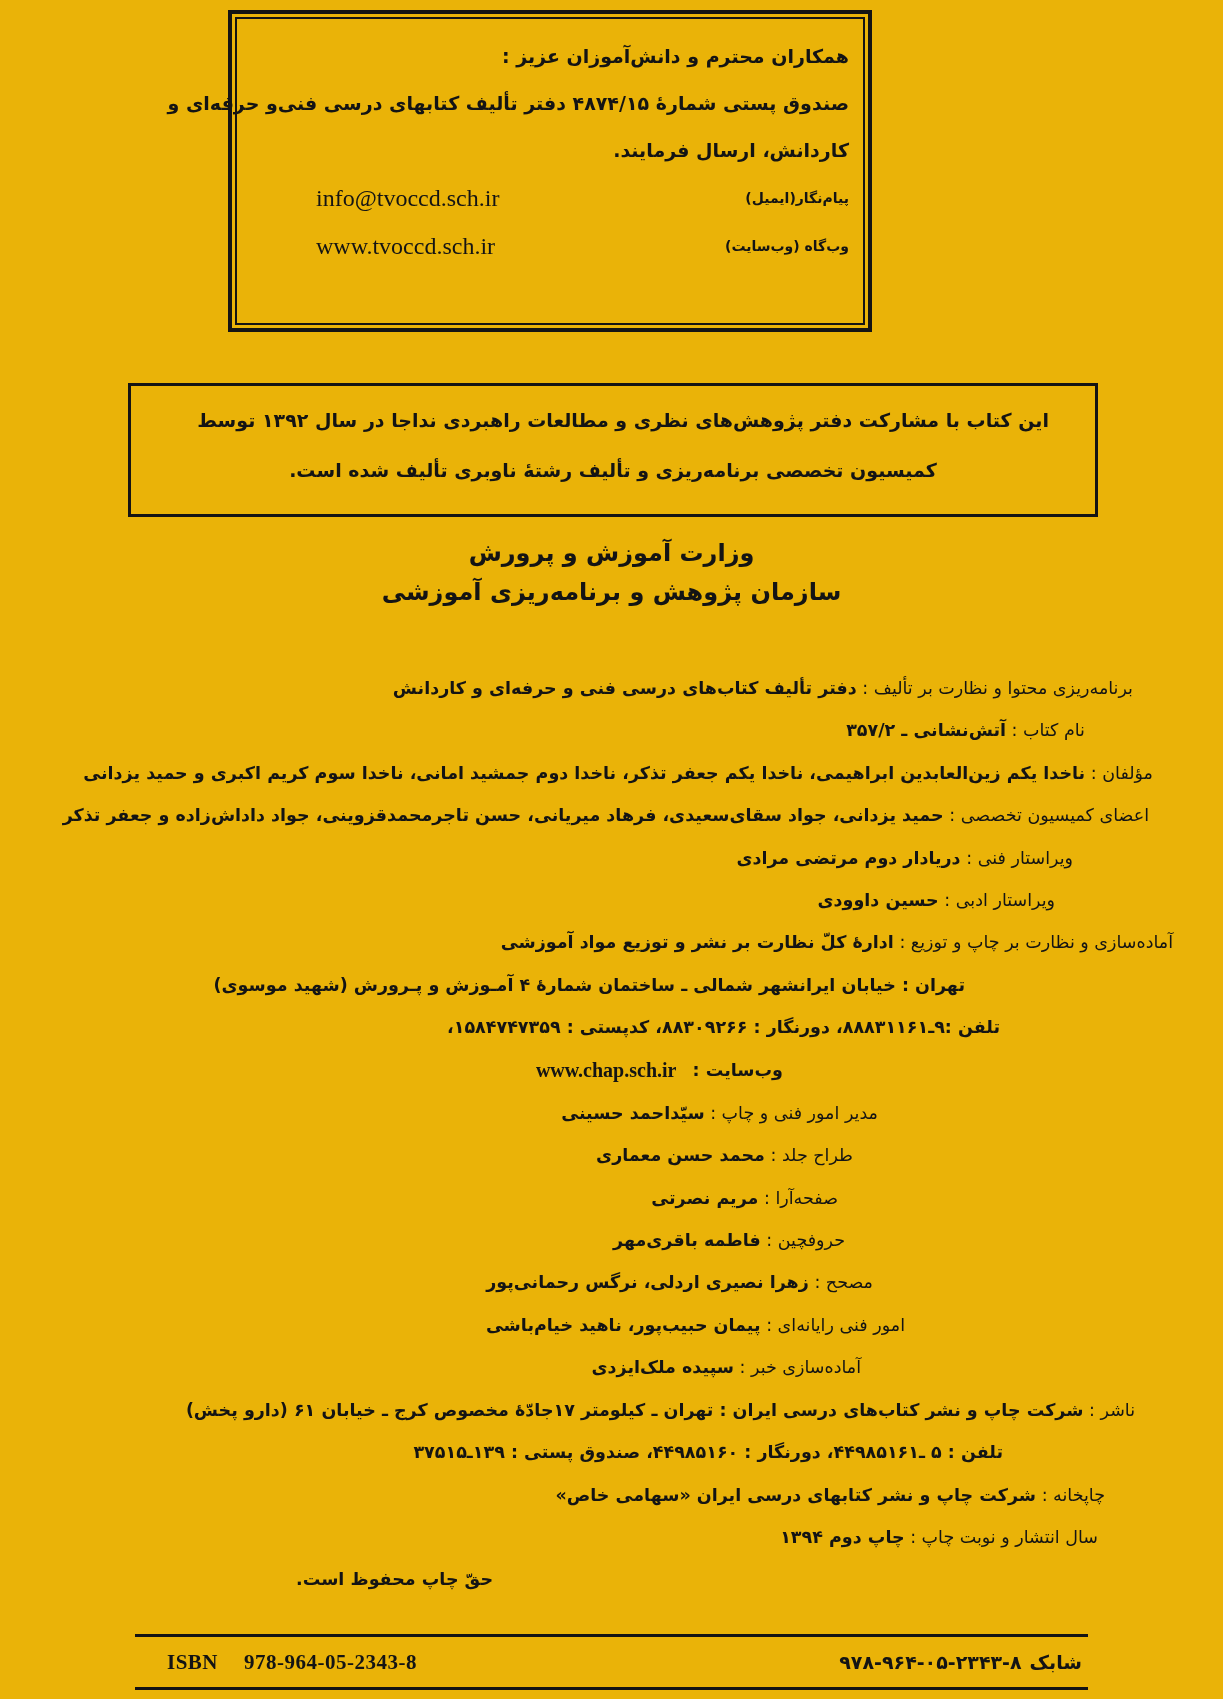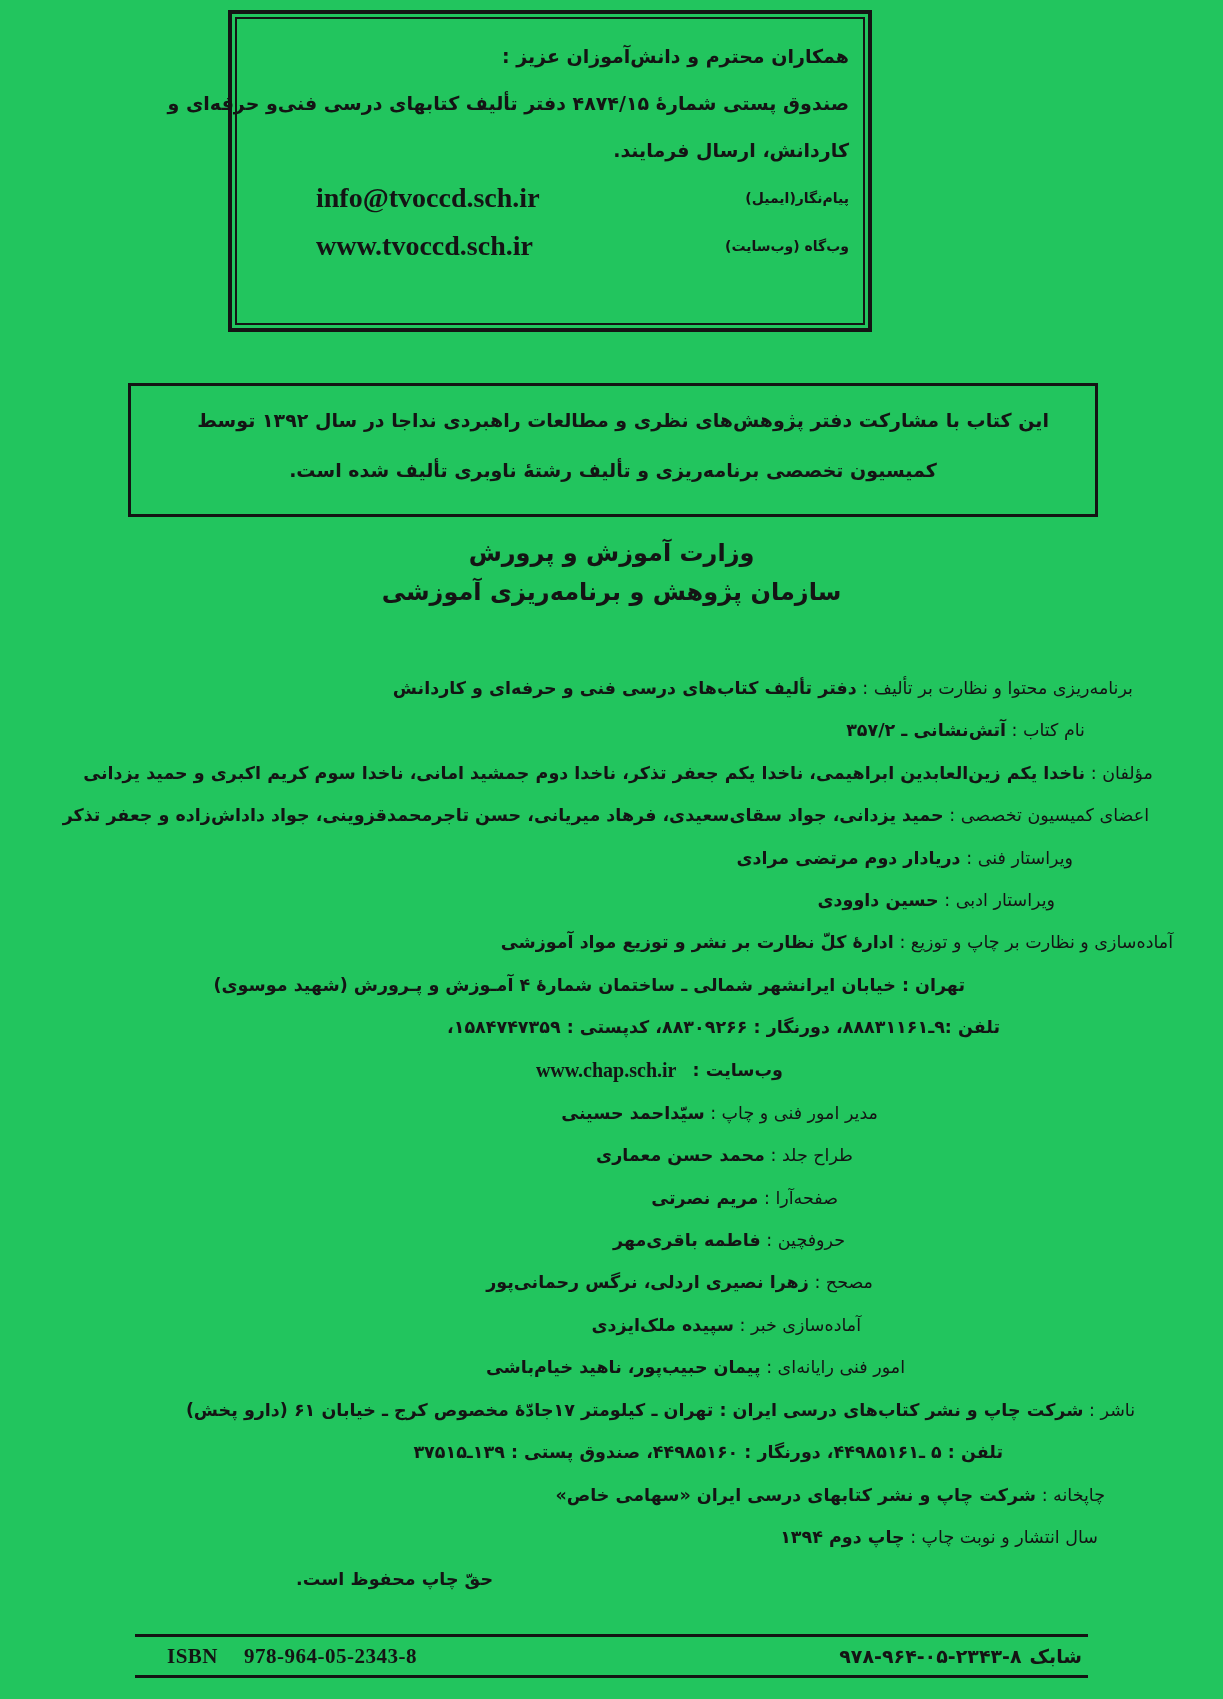--- a/index.html
+++ b/index.html
@@ -1,39 +1,39 @@
 <!DOCTYPE html>
 <html lang="fa"><head>
 <meta charset="utf-8">
 <style>
   html,body{margin:0;padding:0;background:#ffffff;}
   .page{
     position:relative;
     width:1223px;height:1699px;
-    background:#22c55e;
+    background:#eab308;
     overflow:hidden;
     font-family:"DejaVu Sans",sans-serif;
     color:#141414;
   }
   
   .contact-box{
     position:absolute;top:10px;left:228px;width:644px;height:322px;
     border:4px solid #141414;box-sizing:border-box;padding:3px;
   }
   .cb-inner{
     border:2px solid #141414;height:100%;box-sizing:border-box;
     direction:rtl;padding:14px 14px 0 14px;
   }
   .cb-line{font-weight:bold;font-size:19px;line-height:47px;text-align:right;white-space:nowrap;}
   .cb-indent{padding-right:16px;}
   .cb-row{display:flex;justify-content:space-between;align-items:center;height:48px;}
   .cb-label{font-weight:bold;font-size:14px;white-space:nowrap;}
   .cb-latin{
     direction:ltr;font-family:"Liberation Serif","DejaVu Serif",serif;
-    font-weight:bold;font-size:28px;margin-left:65px;white-space:nowrap;
+    font-weight:normal;font-size:24px;margin-left:65px;white-space:nowrap;
   }
   
   .credit-box{
     position:absolute;top:383px;left:128px;width:970px;height:134px;
     border:3px solid #141414;box-sizing:border-box;
     direction:rtl;padding-top:9px;
   }
   .crb-line{font-weight:bold;font-size:19px;line-height:50px;white-space:nowrap;}
   .crb-l1{text-align:right;padding-right:46px;}
   .crb-l2{text-align:center;}
@@ -49,21 +49,21 @@
   .lbl{font-weight:normal;}
   .val{font-weight:bold;}
   .allbold .lbl{font-weight:bold;}
   .latin-url{
     direction:ltr;display:inline-block;
     font-family:"Liberation Serif","DejaVu Serif",serif;
     font-weight:bold;font-size:20px;margin:0 10px;vertical-align:middle;
   }
   
   .isbn-strip{
-    position:absolute;top:1634px;left:135px;width:953px;height:44px;
+    position:absolute;top:1634px;left:135px;width:953px;height:56px;
     border-top:3.5px solid #141414;border-bottom:3.5px solid #141414;
     box-sizing:border-box;
     display:flex;justify-content:space-between;align-items:center;
     direction:ltr;
   }
   .isbn-en{
     margin-left:32px;font-family:"Liberation Serif","DejaVu Serif",serif;
     font-weight:bold;font-size:21px;white-space:nowrap;letter-spacing:0.5px;
   }
   .isbn-en .gap{display:inline-block;width:26px;}
@@ -111,22 +111,22 @@
       <div class="cline" style="padding-right: 168px;"><span class="lbl">ویراستار ادبی : </span><span class="val">حسین داوودی</span></div>
       <div class="cline" style="padding-right: 50px;"><span class="lbl">آماده‌سازی و نظارت بر چاپ و توزیع : </span><span class="val">ادارهٔ کلّ نظارت بر نشر و توزیع مواد آموزشی</span></div>
       <div class="cline allbold" style="padding-right: 258px;"><span class="val">تهران : خیابان ایرانشهر شمالی ـ ساختمان شمارهٔ ۴ آمـوزش و پـرورش (شهید موسوی)</span></div>
       <div class="cline allbold" style="padding-right: 223px;"><span class="val">تلفن :۹ـ۸۸۸۳۱۱۶۱، دورنگار : ۸۸۳۰۹۲۶۶، کدپستی : ۱۵۸۴۷۴۷۳۵۹،</span></div>
       <div class="cline allbold" style="padding-right: 440px;"><span class="lbl">وب‌سایت : </span><span class="latin-url" dir="ltr">www.chap.sch.ir</span></div>
       <div class="cline" style="padding-right: 345px;"><span class="lbl">مدیر امور فنی و چاپ : </span><span class="val">سیّداحمد حسینی</span></div>
       <div class="cline" style="padding-right: 370px;"><span class="lbl">طراح جلد : </span><span class="val">محمد حسن معماری</span></div>
       <div class="cline" style="padding-right: 385px;"><span class="lbl">صفحه‌آرا : </span><span class="val">مریم نصرتی</span></div>
       <div class="cline" style="padding-right: 378px;"><span class="lbl">حروفچین : </span><span class="val">فاطمه باقری‌مهر</span></div>
       <div class="cline" style="padding-right: 350px;"><span class="lbl">مصحح : </span><span class="val">زهرا نصیری اردلی، نرگس رحمانی‌پور</span></div>
+      <div class="cline" style="padding-right: 318px;"><span class="lbl">امور فنی رایانه‌ای : </span><span class="val">پیمان حبیب‌پور، ناهید خیام‌باشی</span></div>
       <div class="cline" style="padding-right: 362px;"><span class="lbl">آماده‌سازی خبر : </span><span class="val">سپیده ملک‌ایزدی</span></div>
-      <div class="cline" style="padding-right: 318px;"><span class="lbl">امور فنی رایانه‌ای : </span><span class="val">پیمان حبیب‌پور، ناهید خیام‌باشی</span></div>
       <div class="cline" style="padding-right: 88px;"><span class="lbl">ناشر : </span><span class="val">شرکت چاپ و نشر کتاب‌های درسی ایران : تهران ـ کیلومتر ۱۷جادّهٔ مخصوص کرج ـ خیابان ۶۱ (دارو پخش)</span></div>
       <div class="cline allbold" style="padding-right: 220px;"><span class="val">تلفن : ۵ ـ۴۴۹۸۵۱۶۱، دورنگار : ۴۴۹۸۵۱۶۰، صندوق پستی : ۱۳۹ـ۳۷۵۱۵</span></div>
       <div class="cline" style="padding-right: 118px;"><span class="lbl">چاپخانه : </span><span class="val">شرکت چاپ و نشر کتابهای درسی ایران «سهامی خاص»</span></div>
       <div class="cline" style="padding-right: 125px;"><span class="lbl">سال انتشار و نوبت چاپ : </span><span class="val">چاپ دوم ۱۳۹۴</span></div>
       <div class="cline allbold" style="padding-right: 730px;"><span class="val">حقّ چاپ محفوظ است.</span></div>
     </div>
 
   <div class="isbn-strip">
     <div class="isbn-en">
       <span>ISBN</span><span class="gap"></span><span>978-964-05-2343-8</span>

